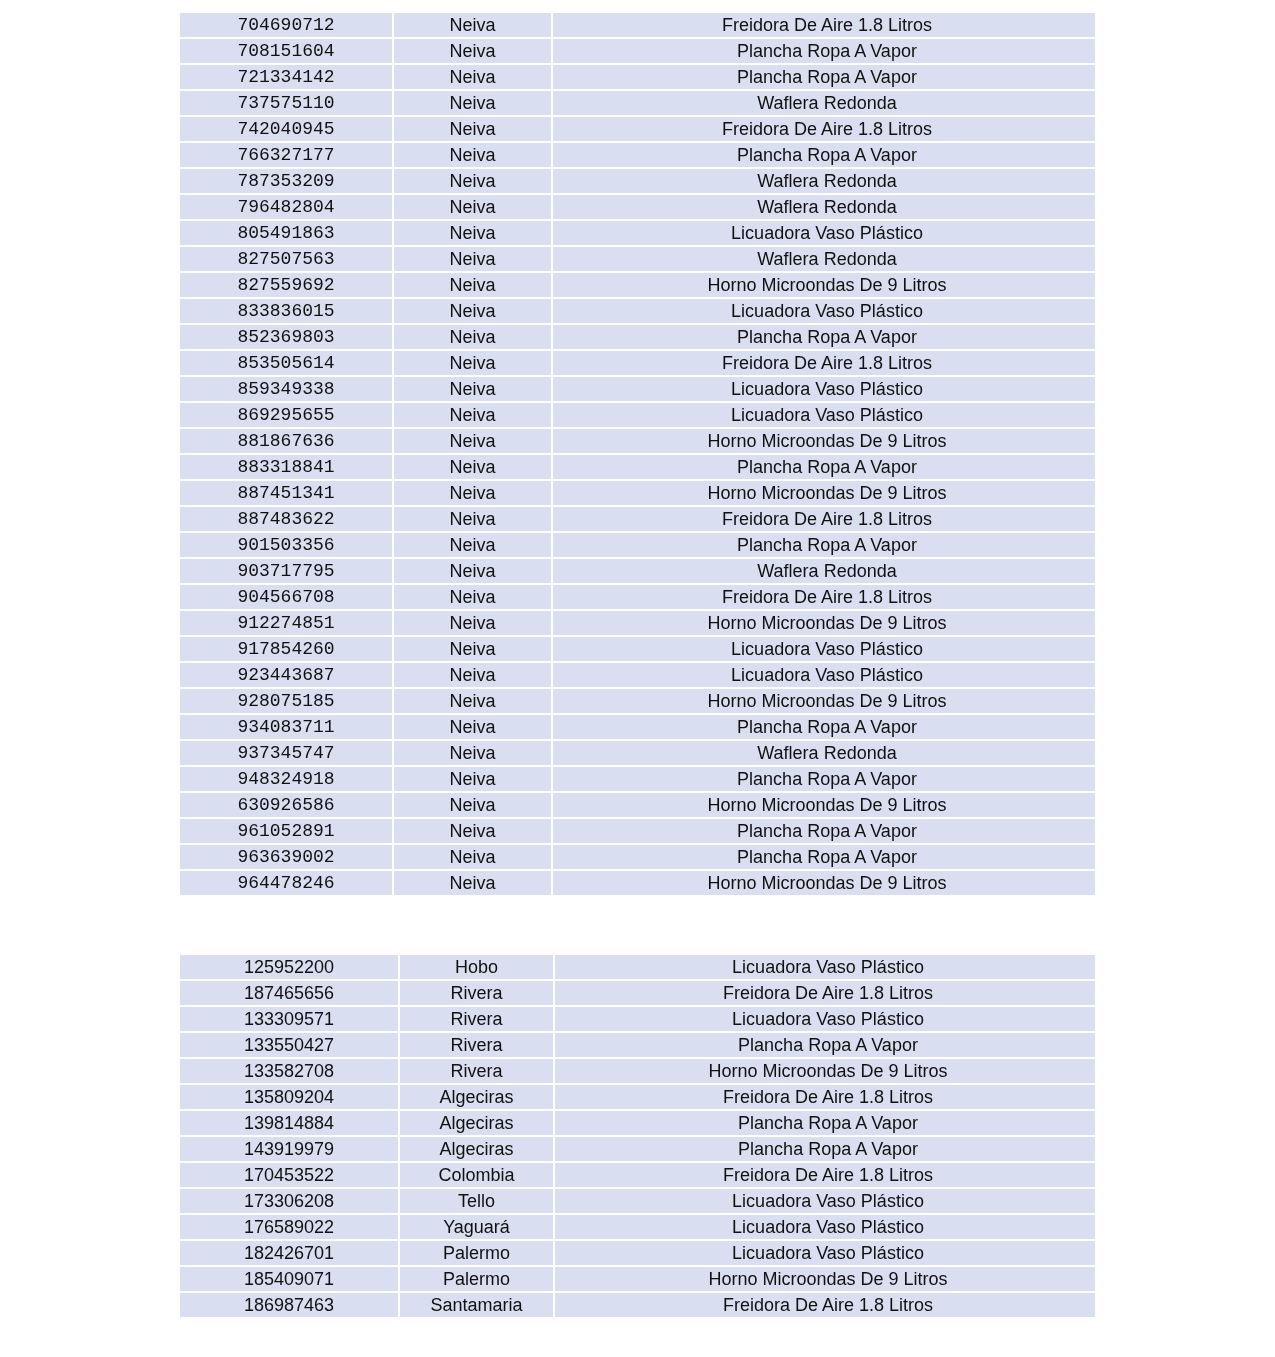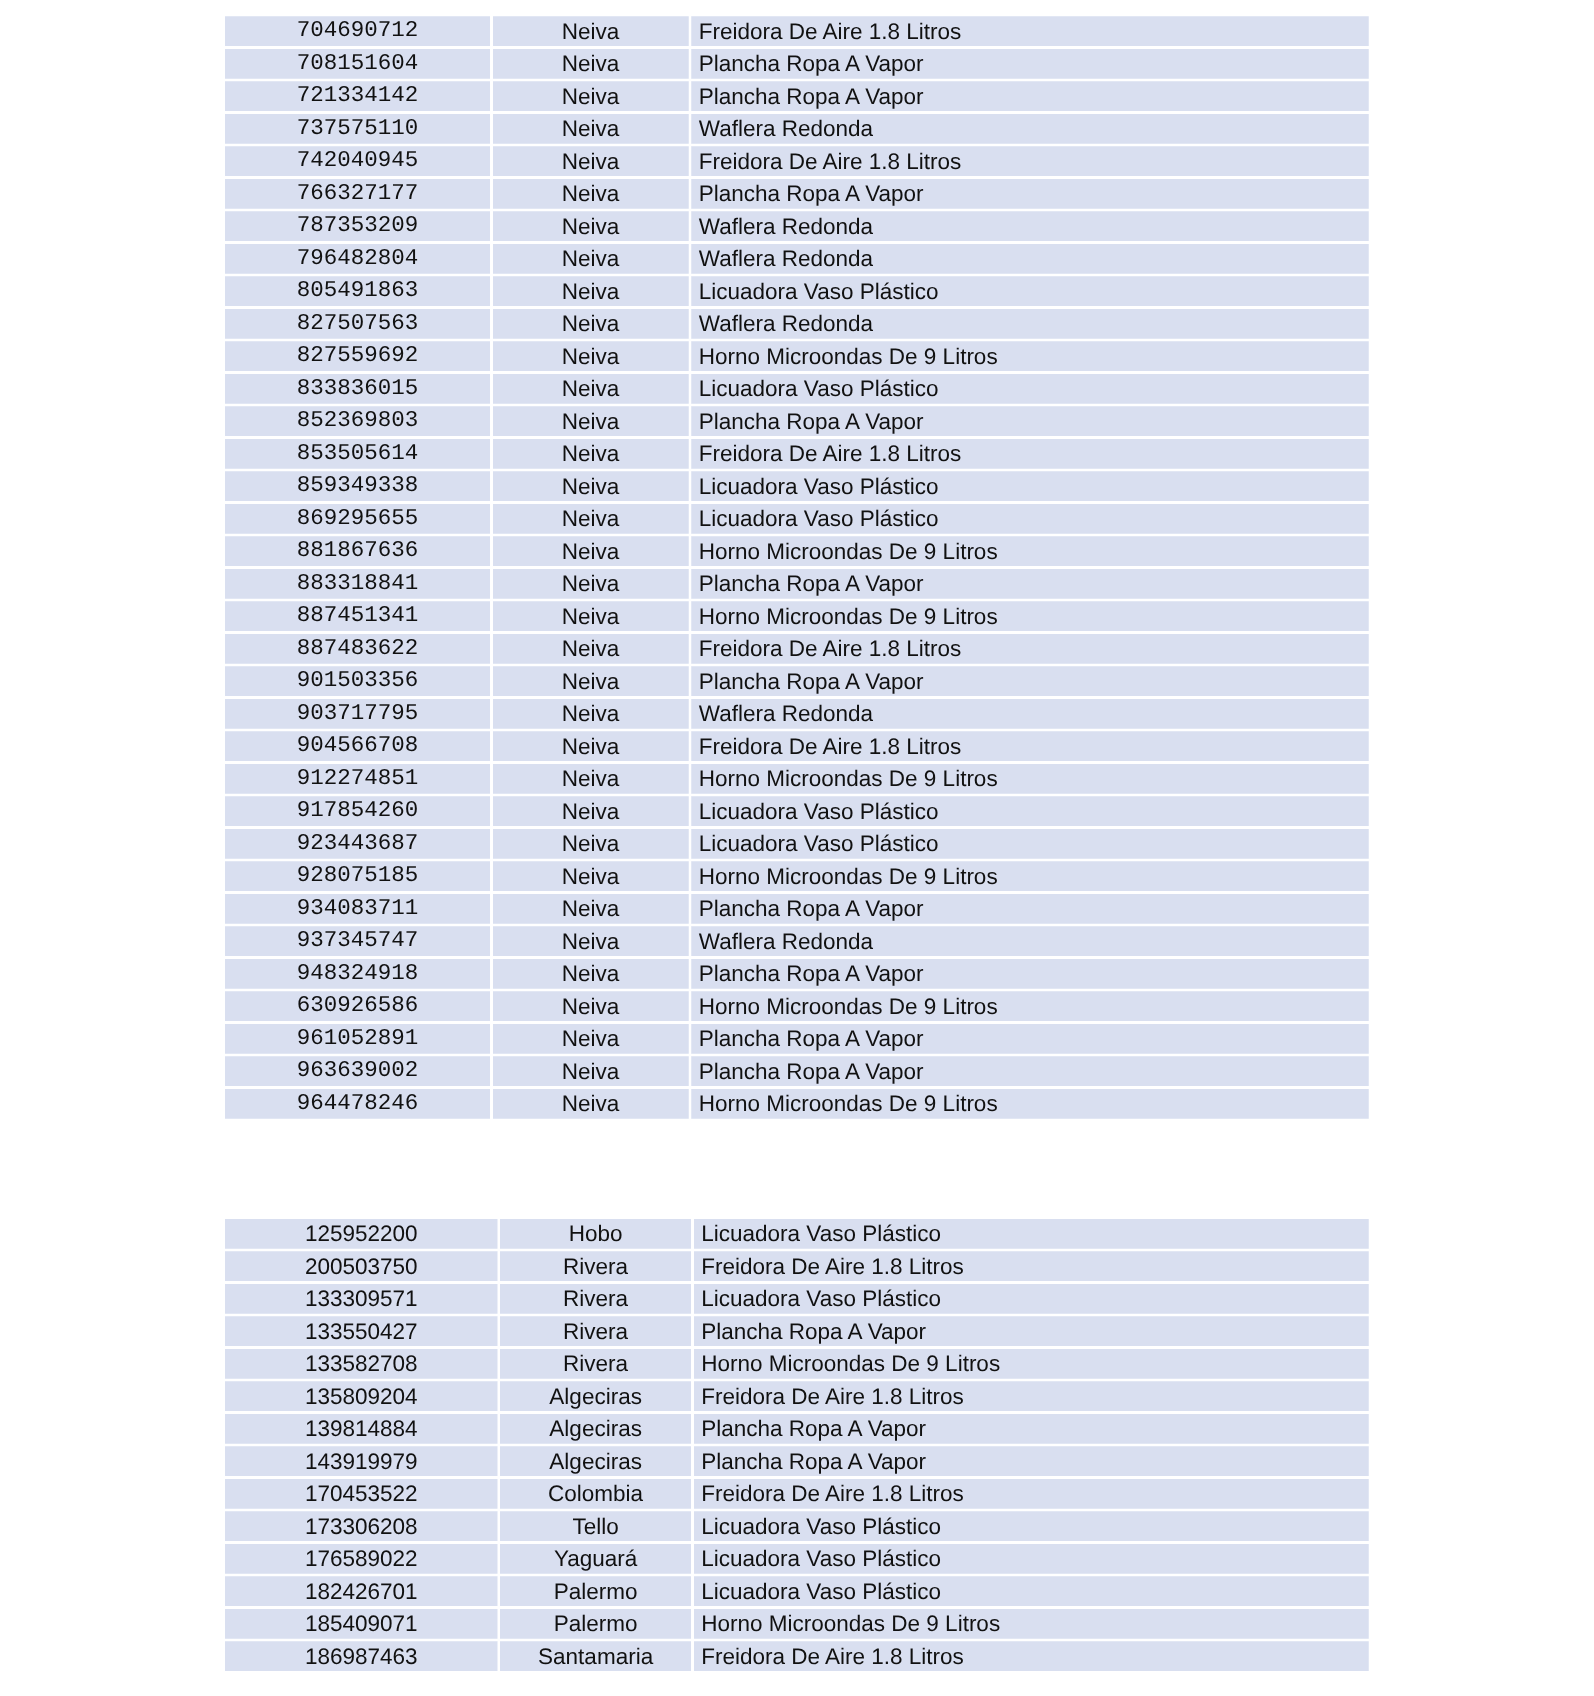--- a/index.html
+++ b/index.html
@@ -16,34 +16,34 @@
       color: #111111;
     }
     .tbl {
       position: absolute;
       left: 178px;
       width: 919px;
       border-collapse: collapse;
       table-layout: fixed;
     }
     #table-1 { top: 11px; }
-    #table-2 { top: 953px; margin-top: 20px; }
+    #table-2 { top: 953px; }
     .tbl td {
       background: #d9dff0;
       border: 2px solid #ffffff;
       height: 22px;
       padding: 0;
       font-size: 18px;
       line-height: 22px;
       white-space: nowrap;
       overflow: hidden;
     }
     .tbl td.c-id { text-align: center; }
     .tbl td.c-city { text-align: center; }
-    .tbl td.c-prod { text-align: left; padding-left: 6px; }
+    .tbl td.c-prod { text-align: center; padding-left: 6px; }
     #table-1 td.c-id { padding-right: 0; font-family: Liberation Mono, monospace; }
     #table-1 col.w1 { width: 214px; }
     #table-1 col.w2 { width: 159px; }
     #table-2 col.w1 { width: 220px; }
     #table-2 col.w2 { width: 155px; }
     .tbl tr { height: 26px; }
   </style>
 </head>
 <body>
 
@@ -233,21 +233,21 @@
       <col class="w2">
       <col>
     </colgroup>
   <tbody>
       <tr>
         <td class="c-id">125952200</td>
         <td class="c-city">Hobo</td>
         <td class="c-prod">Licuadora Vaso Plástico</td>
       </tr>
       <tr>
-        <td class="c-id">200503750</td>
+        <td class="c-id">187465656</td>
         <td class="c-city">Rivera</td>
         <td class="c-prod">Freidora De Aire 1.8 Litros</td>
       </tr>
       <tr>
         <td class="c-id">133309571</td>
         <td class="c-city">Rivera</td>
         <td class="c-prod">Licuadora Vaso Plástico</td>
       </tr>
       <tr>
         <td class="c-id">133550427</td>

